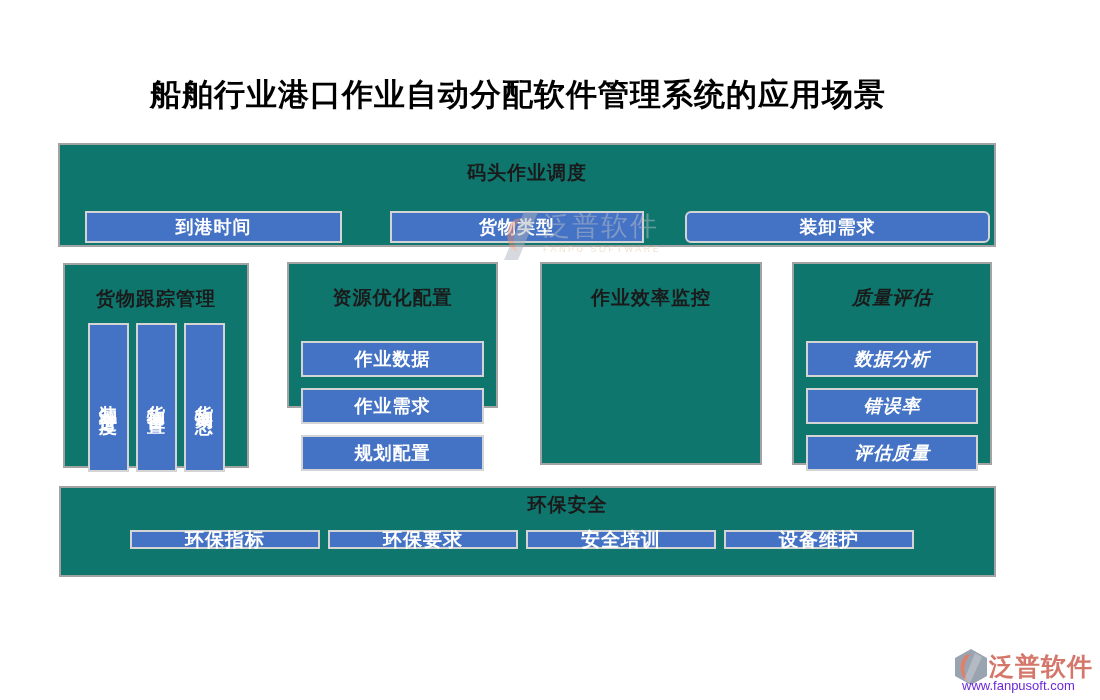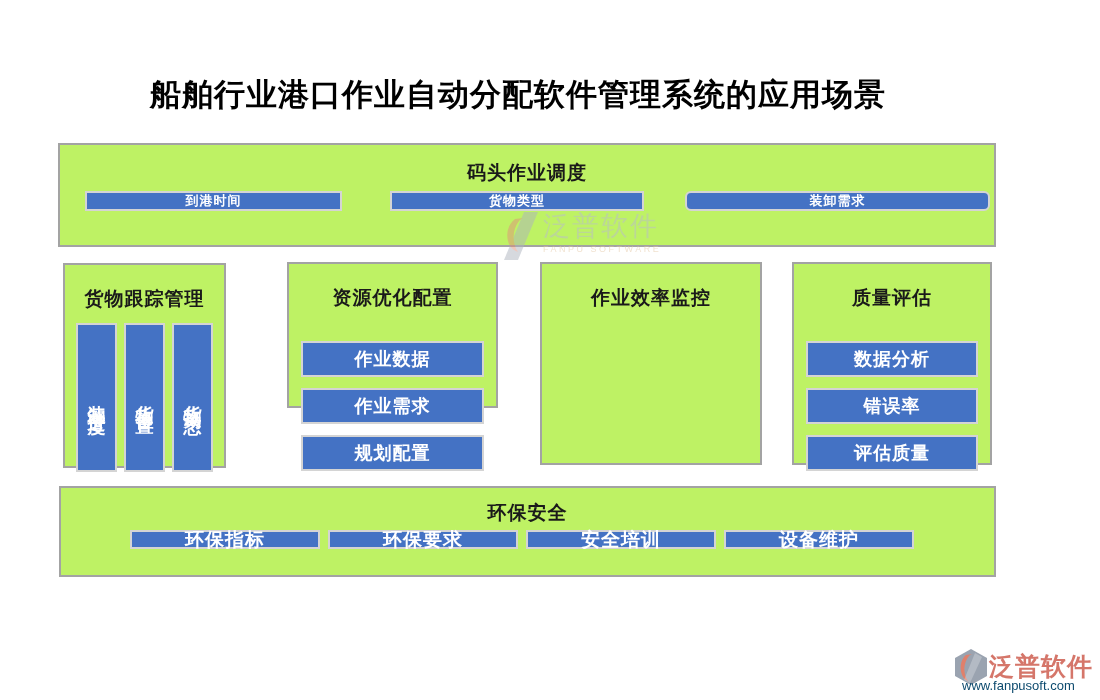--- a/index.html
+++ b/index.html
@@ -6,34 +6,34 @@
   #page {
     position:relative; width:1100px; height:700px; background:#ffffff;
     font-family:"Liberation Sans","DejaVu Sans",sans-serif; overflow:hidden;
   }
   .page-title {
     position:absolute; left:0; top:74px; width:1036px;
     text-align:center; font-size:31px; font-weight:bold; color:#000000;
     letter-spacing:1px; white-space:nowrap;
   }
   .section-box {
-    position:absolute; background:#bef264; border:2px solid #a3a3a3;
+    position:absolute; background:#0f766e; border:2px solid #a3a3a3;
     box-sizing:border-box;
   }
   .section-header {
     width:100%; text-align:center; font-size:19px; font-weight:bold;
     color:#1a1a1a; letter-spacing:1px;
   }
   .btn {
     background:#4472c4; border:2px solid #d4d4d4; color:#ffffff;
     font-weight:bold; display:flex; align-items:center; justify-content:center;
     box-sizing:border-box; white-space:nowrap;
   }
   .btn-abs { position:absolute; }
-  .top-btn { top:46px; height:20px; font-size:13px; letter-spacing:1px; }
+  .top-btn { top:66px; height:32px; font-size:18px; letter-spacing:1px; }
   .bottom-btn { top:42px; height:19px; width:190px; font-size:19px; letter-spacing:1px; }
   .mid-box { text-align:center; }
   .mid-header { margin-top:21px; }
   .hbtn-col {
     display:flex; flex-direction:column; align-items:center;
     gap:11px; margin-top:30px;
   }
   .hbtn { width:88%; height:36px; font-size:18px; letter-spacing:1px; }
   .vbtn-row { display:flex; justify-content:center; gap:7px; margin-top:11px; }
   .vbtn {
@@ -49,38 +49,38 @@
   .wm-text-sub { font-size:9px; color:#e2c49f; letter-spacing:2.5px; margin-top:3px; }
   
   .footer-logo { position:absolute; left:950px; top:645px; width:150px; height:52px; }
   .fl-icon { position:absolute; left:4px; top:4px; }
   .fl-name {
     position:absolute; left:39px; top:5px; font-size:25px; font-weight:bold;
     color:#d5766a; letter-spacing:1px; white-space:nowrap;
   }
   .fl-url {
     position:absolute; left:12px; top:33px; font-size:13px;
-    color:#0c4a6e; white-space:nowrap;
+    color:#6d28d9; white-space:nowrap;
   }
 </style>
 </head>
 <body>
 
 <div id="page">
 
   <div class="page-title">船舶行业港口作业自动分配软件管理系统的应用场景</div>
 
   <div class="section-box" style="left:58px; top:143px; width:938px; height:104px;">
     <div class="section-header" style="margin-top:15px;">码头作业调度</div>
     <div class="btn btn-abs top-btn" style="left:25px; width:257px;">到港时间</div>
     <div class="btn btn-abs top-btn" style="left:330px; width:254px;">货物类型</div>
     <div class="btn btn-abs top-btn" style="left:625px; width:305px;border-radius:6px;">装卸需求</div>
   </div>
 
-  <div class="section-box mid-box" style="left:63px; top:263px; width:163px; height:205px;">
+  <div class="section-box mid-box" style="left:63px; top:263px; width:186px; height:205px;">
     <div class="section-header mid-header">货物跟踪管理</div>
     <div class="vbtn-row">
       <div class="btn vbtn">装卸进度</div>
       <div class="btn vbtn">货物位置</div>
       <div class="btn vbtn">货物动态</div>
     </div>
   </div>
 
   <div class="section-box mid-box" style="left:287px; top:262px; width:211px; height:146px;">
     <div class="section-header mid-header">资源优化配置</div>
@@ -88,31 +88,31 @@
       <div class="btn hbtn">作业数据</div>
       <div class="btn hbtn">作业需求</div>
       <div class="btn hbtn">规划配置</div>
     </div>
   </div>
 
   <div class="section-box mid-box" style="left:540px; top:262px; width:222px; height:203px;">
     <div class="section-header mid-header">作业效率监控</div>
   </div>
 
-  <div class="section-box mid-box" style="left:792px; top:262px; width:200px; height:203px;">
+  <div class="section-box mid-box" style="left:792px; top:262px; width:200px; height:203px;font-style:italic;">
     <div class="section-header mid-header">质量评估</div>
     <div class="hbtn-col">
       <div class="btn hbtn">数据分析</div>
       <div class="btn hbtn">错误率</div>
       <div class="btn hbtn">评估质量</div>
     </div>
   </div>
 
   <div class="section-box" style="left:59px; top:486px; width:937px; height:91px;">
-    <div class="section-header" style="margin-top:12px;">环保安全</div>
+    <div class="section-header" style="margin-top:4px;padding-left:40px;">环保安全</div>
     <div class="btn btn-abs bottom-btn" style="left:69px;">环保指标</div>
     <div class="btn btn-abs bottom-btn" style="left:267px;">环保要求</div>
     <div class="btn btn-abs bottom-btn" style="left:465px;">安全培训</div>
     <div class="btn btn-abs bottom-btn" style="left:663px;">设备维护</div>
   </div>
 
   <div class="watermark">
     <span>
       <svg width="36" height="50" viewBox="0 0 36 50">
         <path d="M22 1 L36 1 L16 49 L2 49 Z" fill="#aeb4bf"></path>

